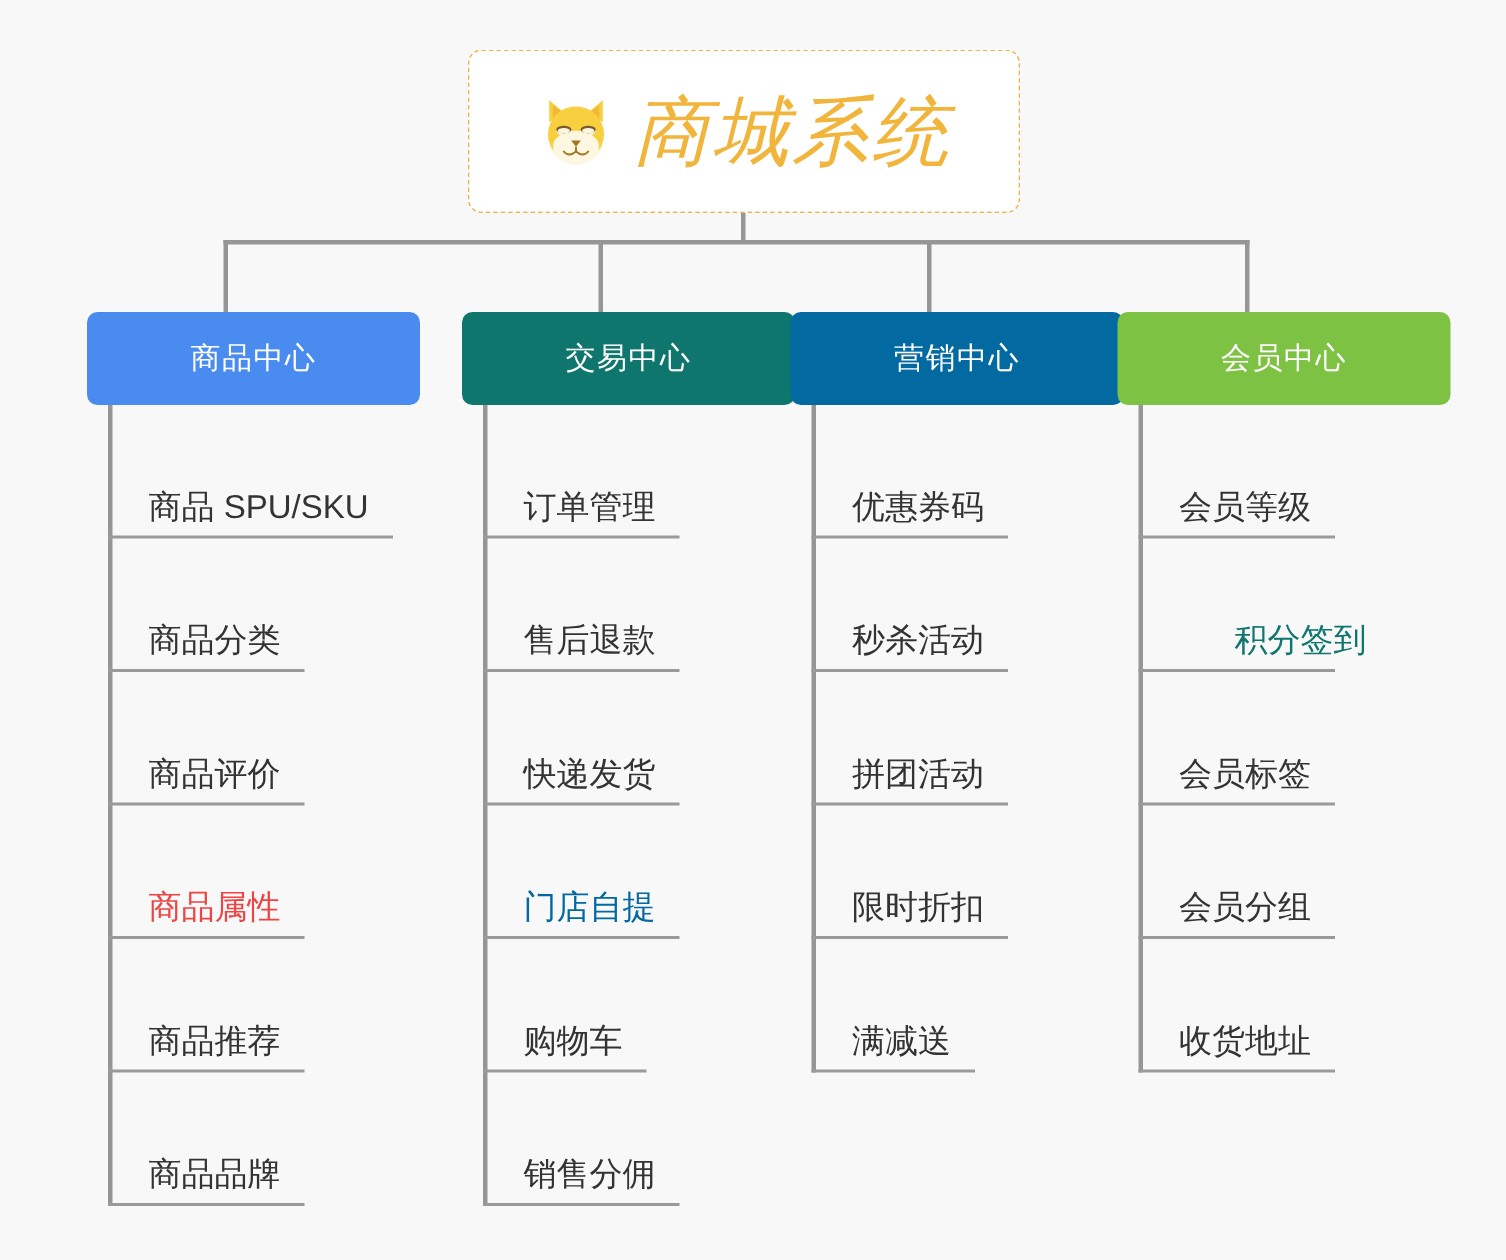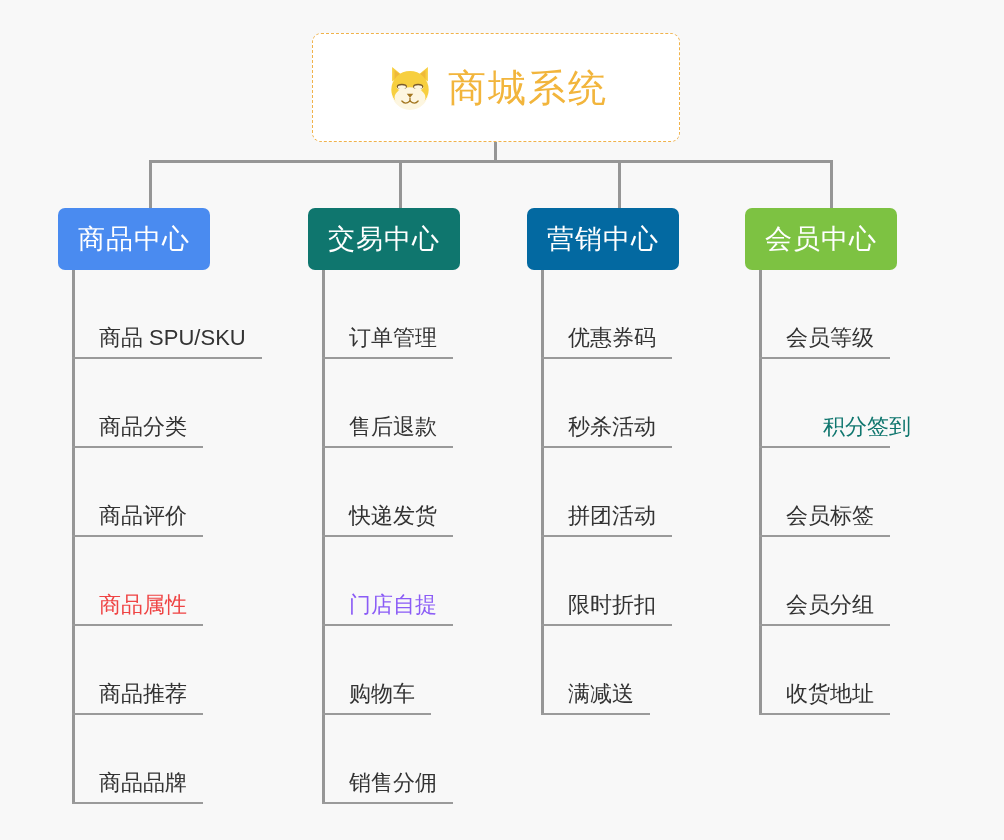--- a/index.html
+++ b/index.html
@@ -36,25 +36,26 @@
     justify-content: center;
     gap: 12px;
   }
   .root-emoji {
     width: 52px;
     height: 52px;
     flex: 0 0 auto;
     display: block;
   }
   .root-title {
-    font-size: 38px;
+    font-size: 51px;
     color: #f2b53c;
     letter-spacing: 2px;
     line-height: 1;
     white-space: nowrap;
+    font-style: italic;
   }
 
   
   .conn {
     position: absolute;
     background: #969696;
   }
   .conn-stem {
     left: 494px;
     top: 142px;
@@ -72,29 +73,29 @@
     width: 3px;
     height: 48px;
   }
 
   
   .branch {
     position: absolute;
     top: 208px;
   }
   .branch-header {
-    width: 152px;
+    width: 222px;
     height: 62px;
     box-sizing: border-box;
     border-radius: 7px;
     display: flex;
     align-items: center;
     justify-content: center;
     color: #ffffff;
-    font-size: 27px;
+    font-size: 20px;
     letter-spacing: 1px;
     line-height: 1;
   }
 
   .leaf-list {
     position: relative;
     margin-left: 14px;
     padding-left: 0;
     border-left: 3px solid #969696;
   }
@@ -212,21 +213,21 @@
       </div>
       <div class="leaf">
         <span class="leaf-label" style="color: rgb(51, 51, 51);">售后退款</span>
         <span class="leaf-underline" style="width: 131px; background: rgb(154, 154, 154);"></span>
       </div>
       <div class="leaf">
         <span class="leaf-label" style="color: rgb(51, 51, 51);">快递发货</span>
         <span class="leaf-underline" style="width: 131px; background: rgb(154, 154, 154);"></span>
       </div>
       <div class="leaf">
-        <span class="leaf-label" style="color: #8b5cf6;">门店自提</span>
+        <span class="leaf-label" style="color: #0369a1;">门店自提</span>
         <span class="leaf-underline" style="width: 131px; background: rgb(154, 154, 154);"></span>
       </div>
       <div class="leaf">
         <span class="leaf-label" style="color: rgb(51, 51, 51);">购物车</span>
         <span class="leaf-underline" style="width: 109px; background: rgb(154, 154, 154);"></span>
       </div>
       <div class="leaf">
         <span class="leaf-label" style="color: rgb(51, 51, 51);">销售分佣</span>
         <span class="leaf-underline" style="width: 131px; background: rgb(154, 154, 154);"></span>
       </div>

